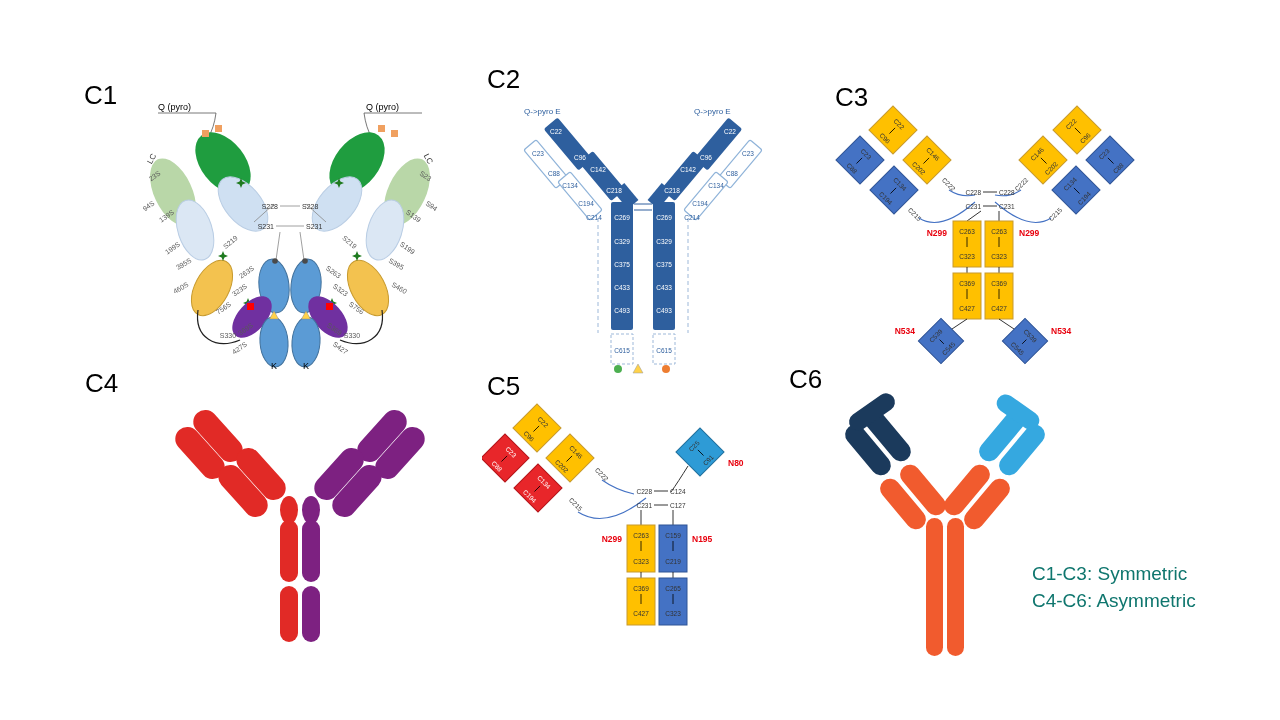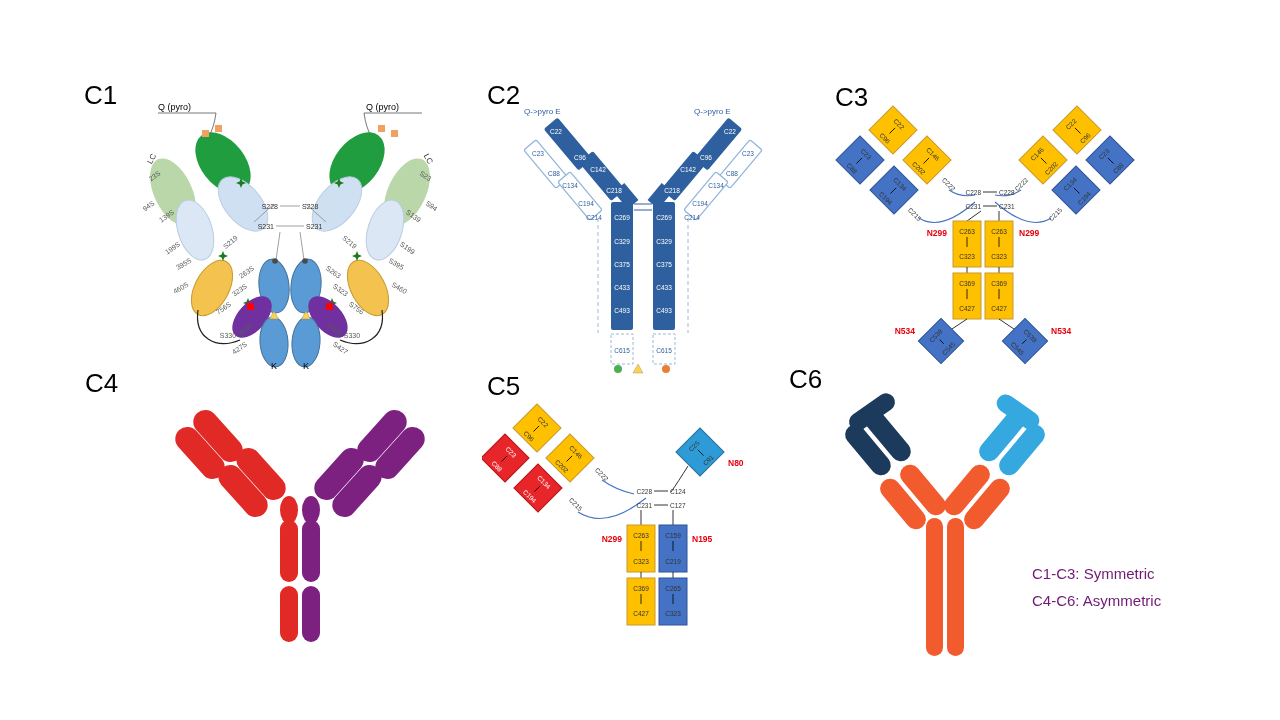--- a/index.html
+++ b/index.html
@@ -17,27 +17,27 @@
   .gray{fill:#595959}
   .wt{fill:#ffffff}
   .blt{fill:#2e5f9e}
   .red{fill:#e8000d;font-weight:bold;font-size:8.5px}
   .thin{stroke:#555;stroke-width:0.8;fill:none}
   .hline{stroke:#888;stroke-width:0.8}
   .blk{stroke:#000;stroke-width:0.8}
   .bluecurve{stroke:#4472c4;stroke-width:1.1;fill:none}
   .dash{stroke:#9db8d9;stroke-dasharray:4 3;stroke-width:1;fill:none}
   .dashrect{fill:none;stroke:#9db8d9;stroke-dasharray:3 2;stroke-width:1}
-  .legend{position:absolute;left:1032px;top:560px;font-size:15px;color:#701a75;line-height:27px}
+  .legend{position:absolute;left:1032px;top:560px;font-size:19px;color:#0f766e;line-height:27px}
 </style>
 </head>
 <body>
 
 <div class="plabel" style="left:84px;top:80px">C1</div>
-<div class="plabel" style="left:487px;top:80px">C2</div>
+<div class="plabel" style="left:487px;top:64px">C2</div>
 <div class="plabel" style="left:835px;top:82px">C3</div>
 <div class="plabel" style="left:85px;top:368px">C4</div>
 <div class="plabel" style="left:487px;top:371px">C5</div>
 <div class="plabel" style="left:789px;top:364px">C6</div>
 
 <svg class="panel" style="left:128px;top:88px" width="344" height="284" viewBox="0 0 344 284">
   <defs>
     <path id="gstar" d="M0,-5 L1.4,-1.4 L5,0 L1.4,1.4 L0,5 L-1.4,1.4 L-5,0 L-1.4,-1.4 Z"></path>
   </defs>
 

